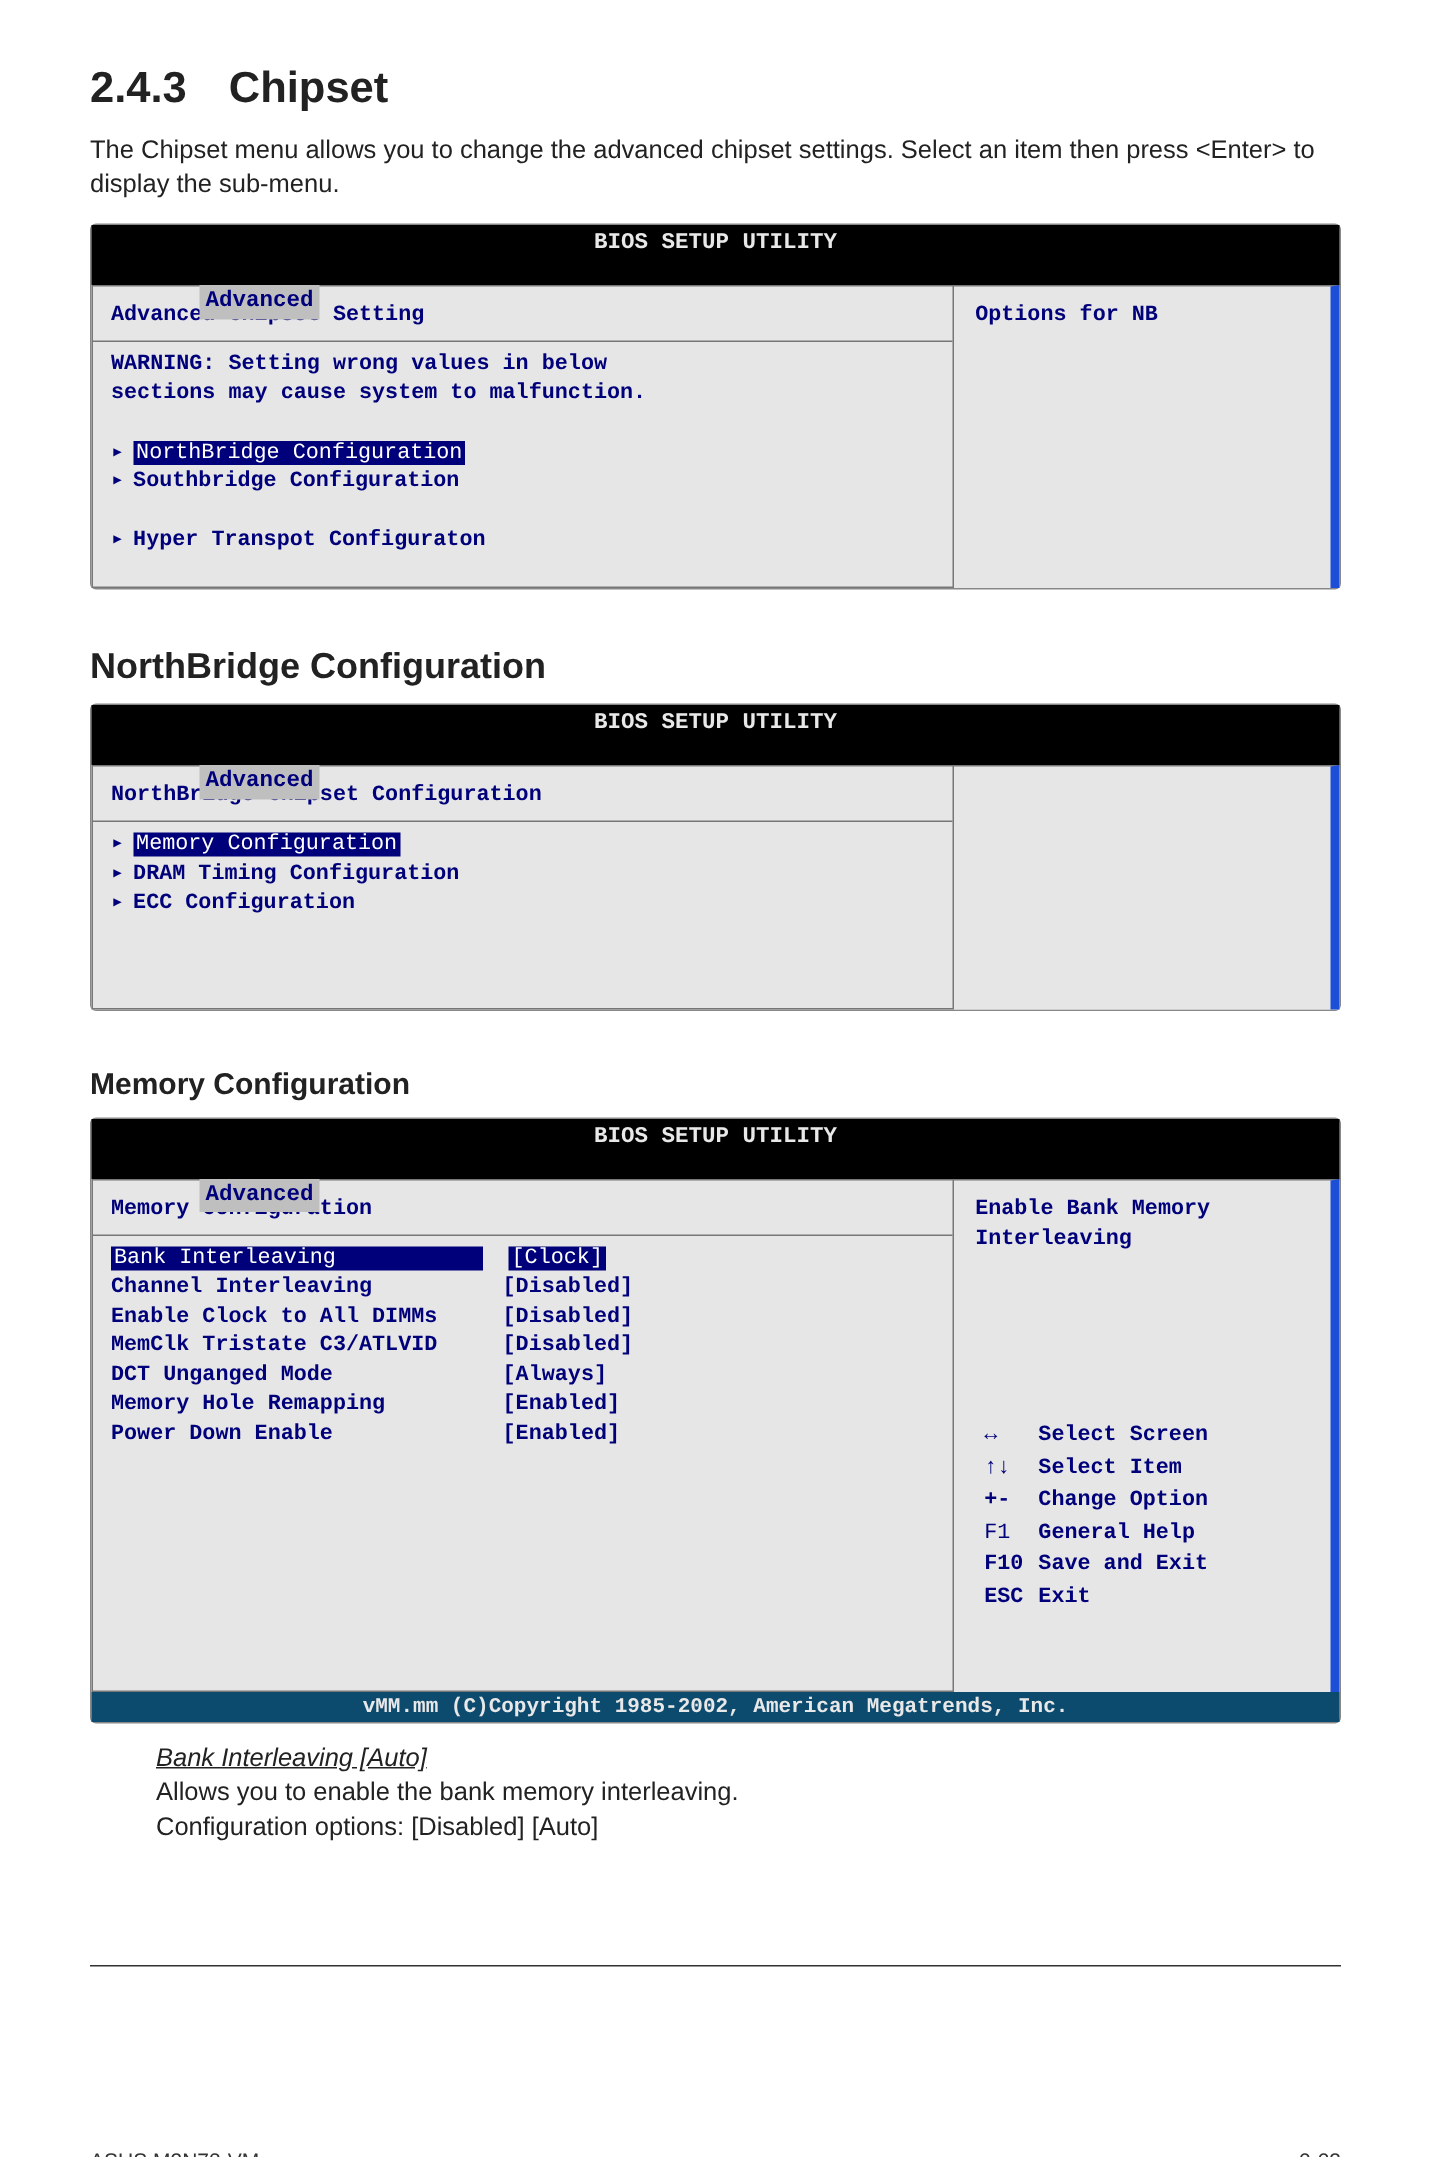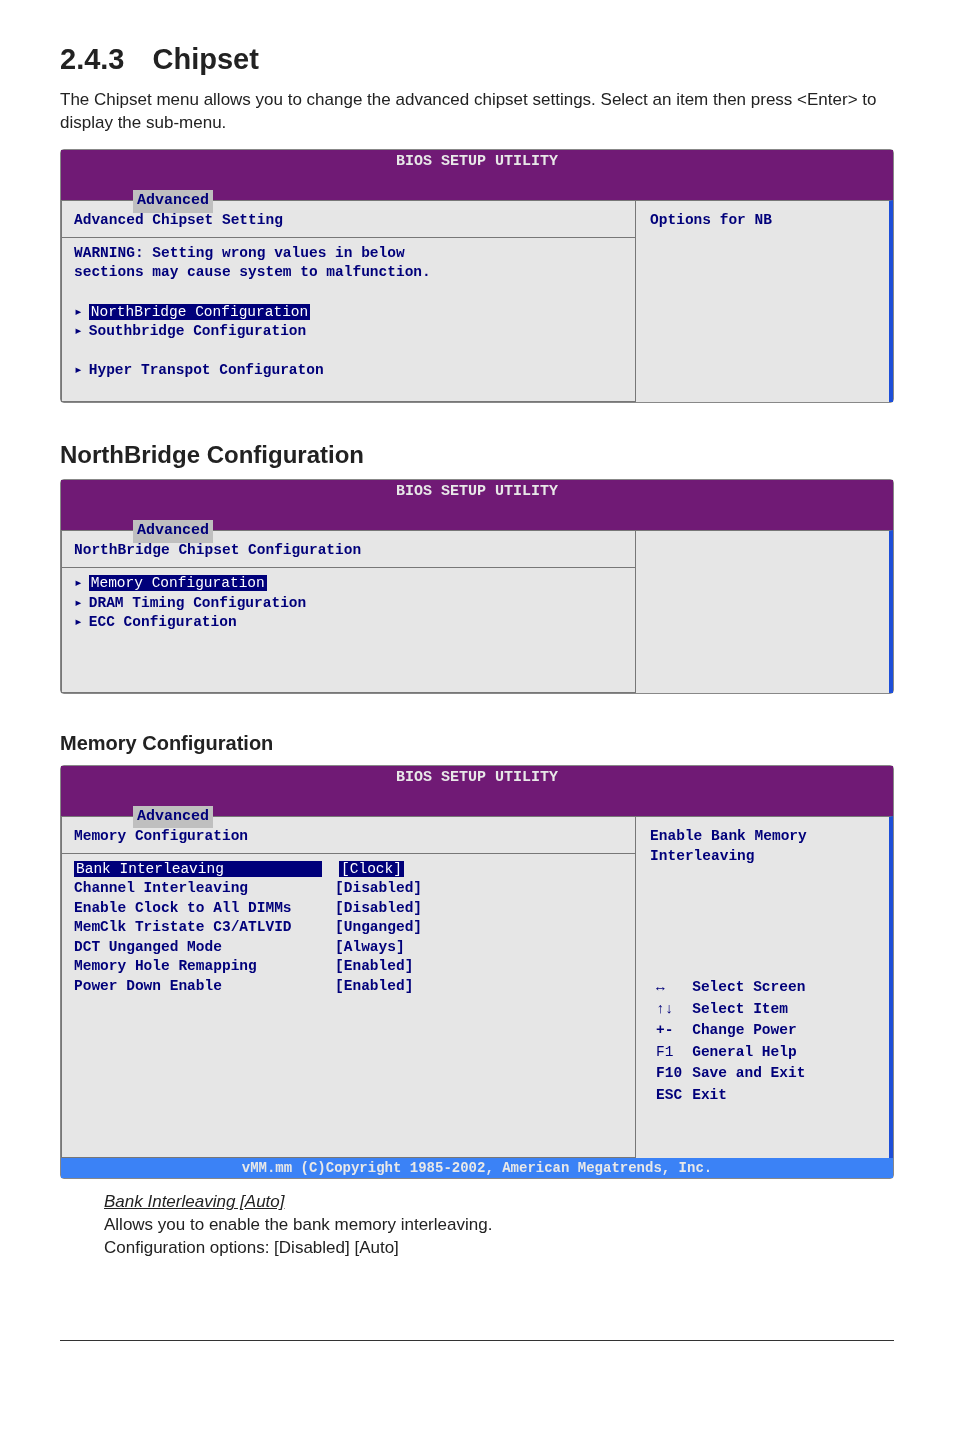--- a/index.html
+++ b/index.html
@@ -25,26 +25,26 @@
   h2.subhead { font-size: 24px; font-weight: bold; margin: 36px 0 8px 0; }
   h3.subsub { font-size: 20px; font-weight: bold; margin: 36px 0 8px 0; }
 
   .bios-box {
     border: 1px solid #888;
     background: #e6e6e6;
     border-radius: 4px;
     margin-bottom: 8px;
   }
   .bios-header {
-    background: #701a75;
+    background: #000000;
     color: #e8e8e8;
     font-family: "Courier New", monospace;
     font-weight: bold;
     text-align: center;
-    padding: 2px 0 10px 0;
+    padding: 2px 0 0 0;
     position: relative;
     font-size: 15px;
   }
   .bios-tab {
     display: inline-block;
     background: #bfbfbf;
     color: #00007a;
     font-family: "Courier New", monospace;
     font-weight: bold;
     padding: 1px 4px;
@@ -69,35 +69,35 @@
     padding: 10px 12px 20px 12px;
     background: #e6e6e6;
   }
   .bios-right {
     flex: 1;
     padding: 10px 10px 10px 14px;
     color: #00007a;
     font-weight: bold;
     background: #e6e6e6;
     border-top: 1px solid #777;
-    border-right: 4px solid #1d4ed8;
+    border-right: 6px solid #1d4ed8;
   }
   .bios-left .ln { white-space: pre; }
   .navy { color: #00007a; font-weight: bold; }
   .hl   { color: #fff; background: #00007a; padding: 0 2px; }
   .ptr::before { content: "\25B8"; color: #00007a; margin-right: 6px; }
   .hrthin { border: none; border-top: 1px solid #777; margin: 6px -12px; }
 
   .bios-body.full .bios-left { border: 1px solid #777; }
   .option-row { white-space: pre; }
 
   .helpkeys td { padding: 0 4px; }
 
   .copyright-bar {
-    background:#3b82f6;
+    background:#0c4a6e;
     color:#e8e8e8;
     font-family:"Courier New",monospace;
     font-weight:bold;
     font-size:14px;
     text-align:center;
     padding:1px 0;
   }
 
   .u { text-decoration: underline; }
   .bodytext { margin: 12px 0 0 0; }
@@ -178,21 +178,21 @@
         </div>
     </div>
     <div class="bios-body full">
       <div class="bios-left">
         <div class="ln navy">Memory Configuration</div>
         <hr class="hrthin">
         <div id="memrows">
             <div class="option-row"><span class="hl">Bank Interleaving           </span><span>  </span><span class="hl">[Clock]</span></div>
             <div class="option-row navy">Channel Interleaving          [Disabled]</div>
             <div class="option-row navy">Enable Clock to All DIMMs     [Disabled]</div>
-            <div class="option-row navy">MemClk Tristate C3/ATLVID     [Unganged]</div>
+            <div class="option-row navy">MemClk Tristate C3/ATLVID     [Disabled]</div>
             <div class="option-row navy">DCT Unganged Mode             [Always]</div>
             <div class="option-row navy">Memory Hole Remapping         [Enabled]</div>
             <div class="option-row navy">Power Down Enable             [Enabled]</div>
           </div>
         <div style="height:140px"></div>
       </div>
       <div class="bios-right">
         <div>Enable Bank Memory</div>
         <div>Interleaving</div>
         <div style="height:110px"></div>
@@ -201,21 +201,21 @@
               <tr>
                 <td style="font-weight: bold;">↔</td>
                 <td>Select Screen</td>
               </tr>
               <tr>
                 <td style="font-weight: bold;">↑↓</td>
                 <td>Select Item</td>
               </tr>
               <tr>
                 <td style="font-weight: bold;">+-</td>
-                <td>Change Power</td>
+                <td>Change Option</td>
               </tr>
               <tr>
                 <td style="font-weight: normal;">F1</td>
                 <td>General Help</td>
               </tr>
               <tr>
                 <td style="font-weight: bold;">F10</td>
                 <td>Save and Exit</td>
               </tr>
               <tr>

